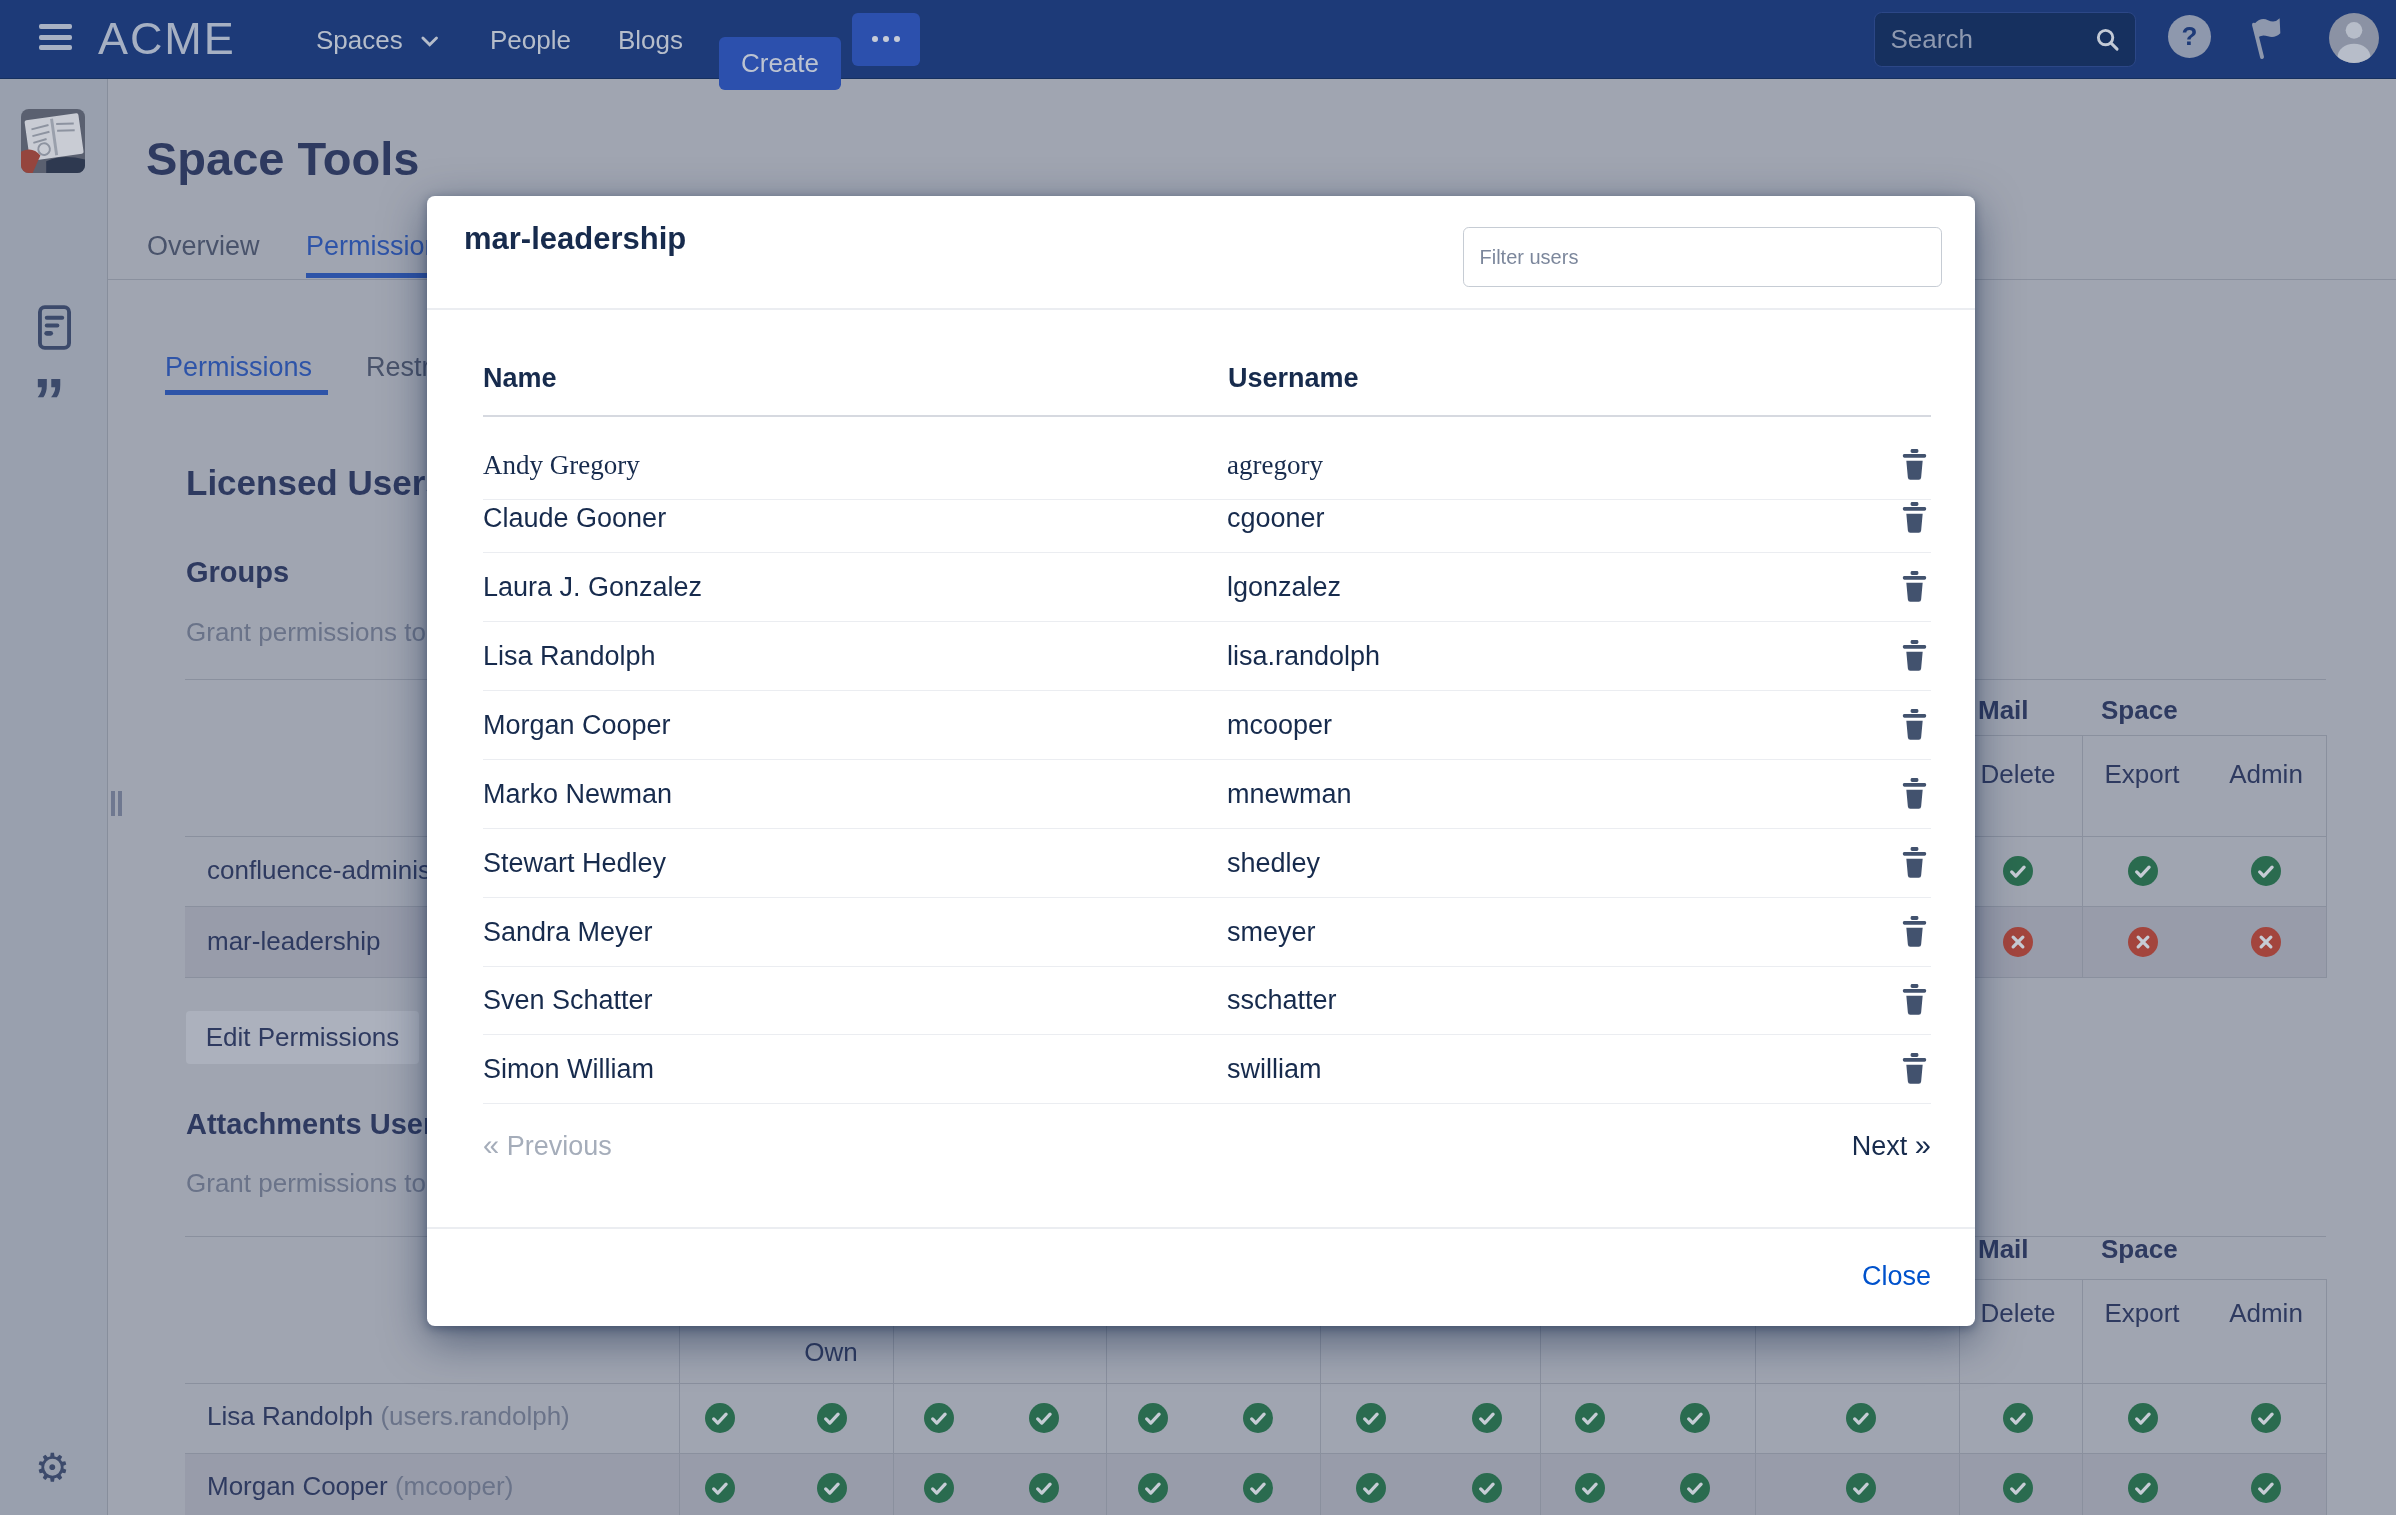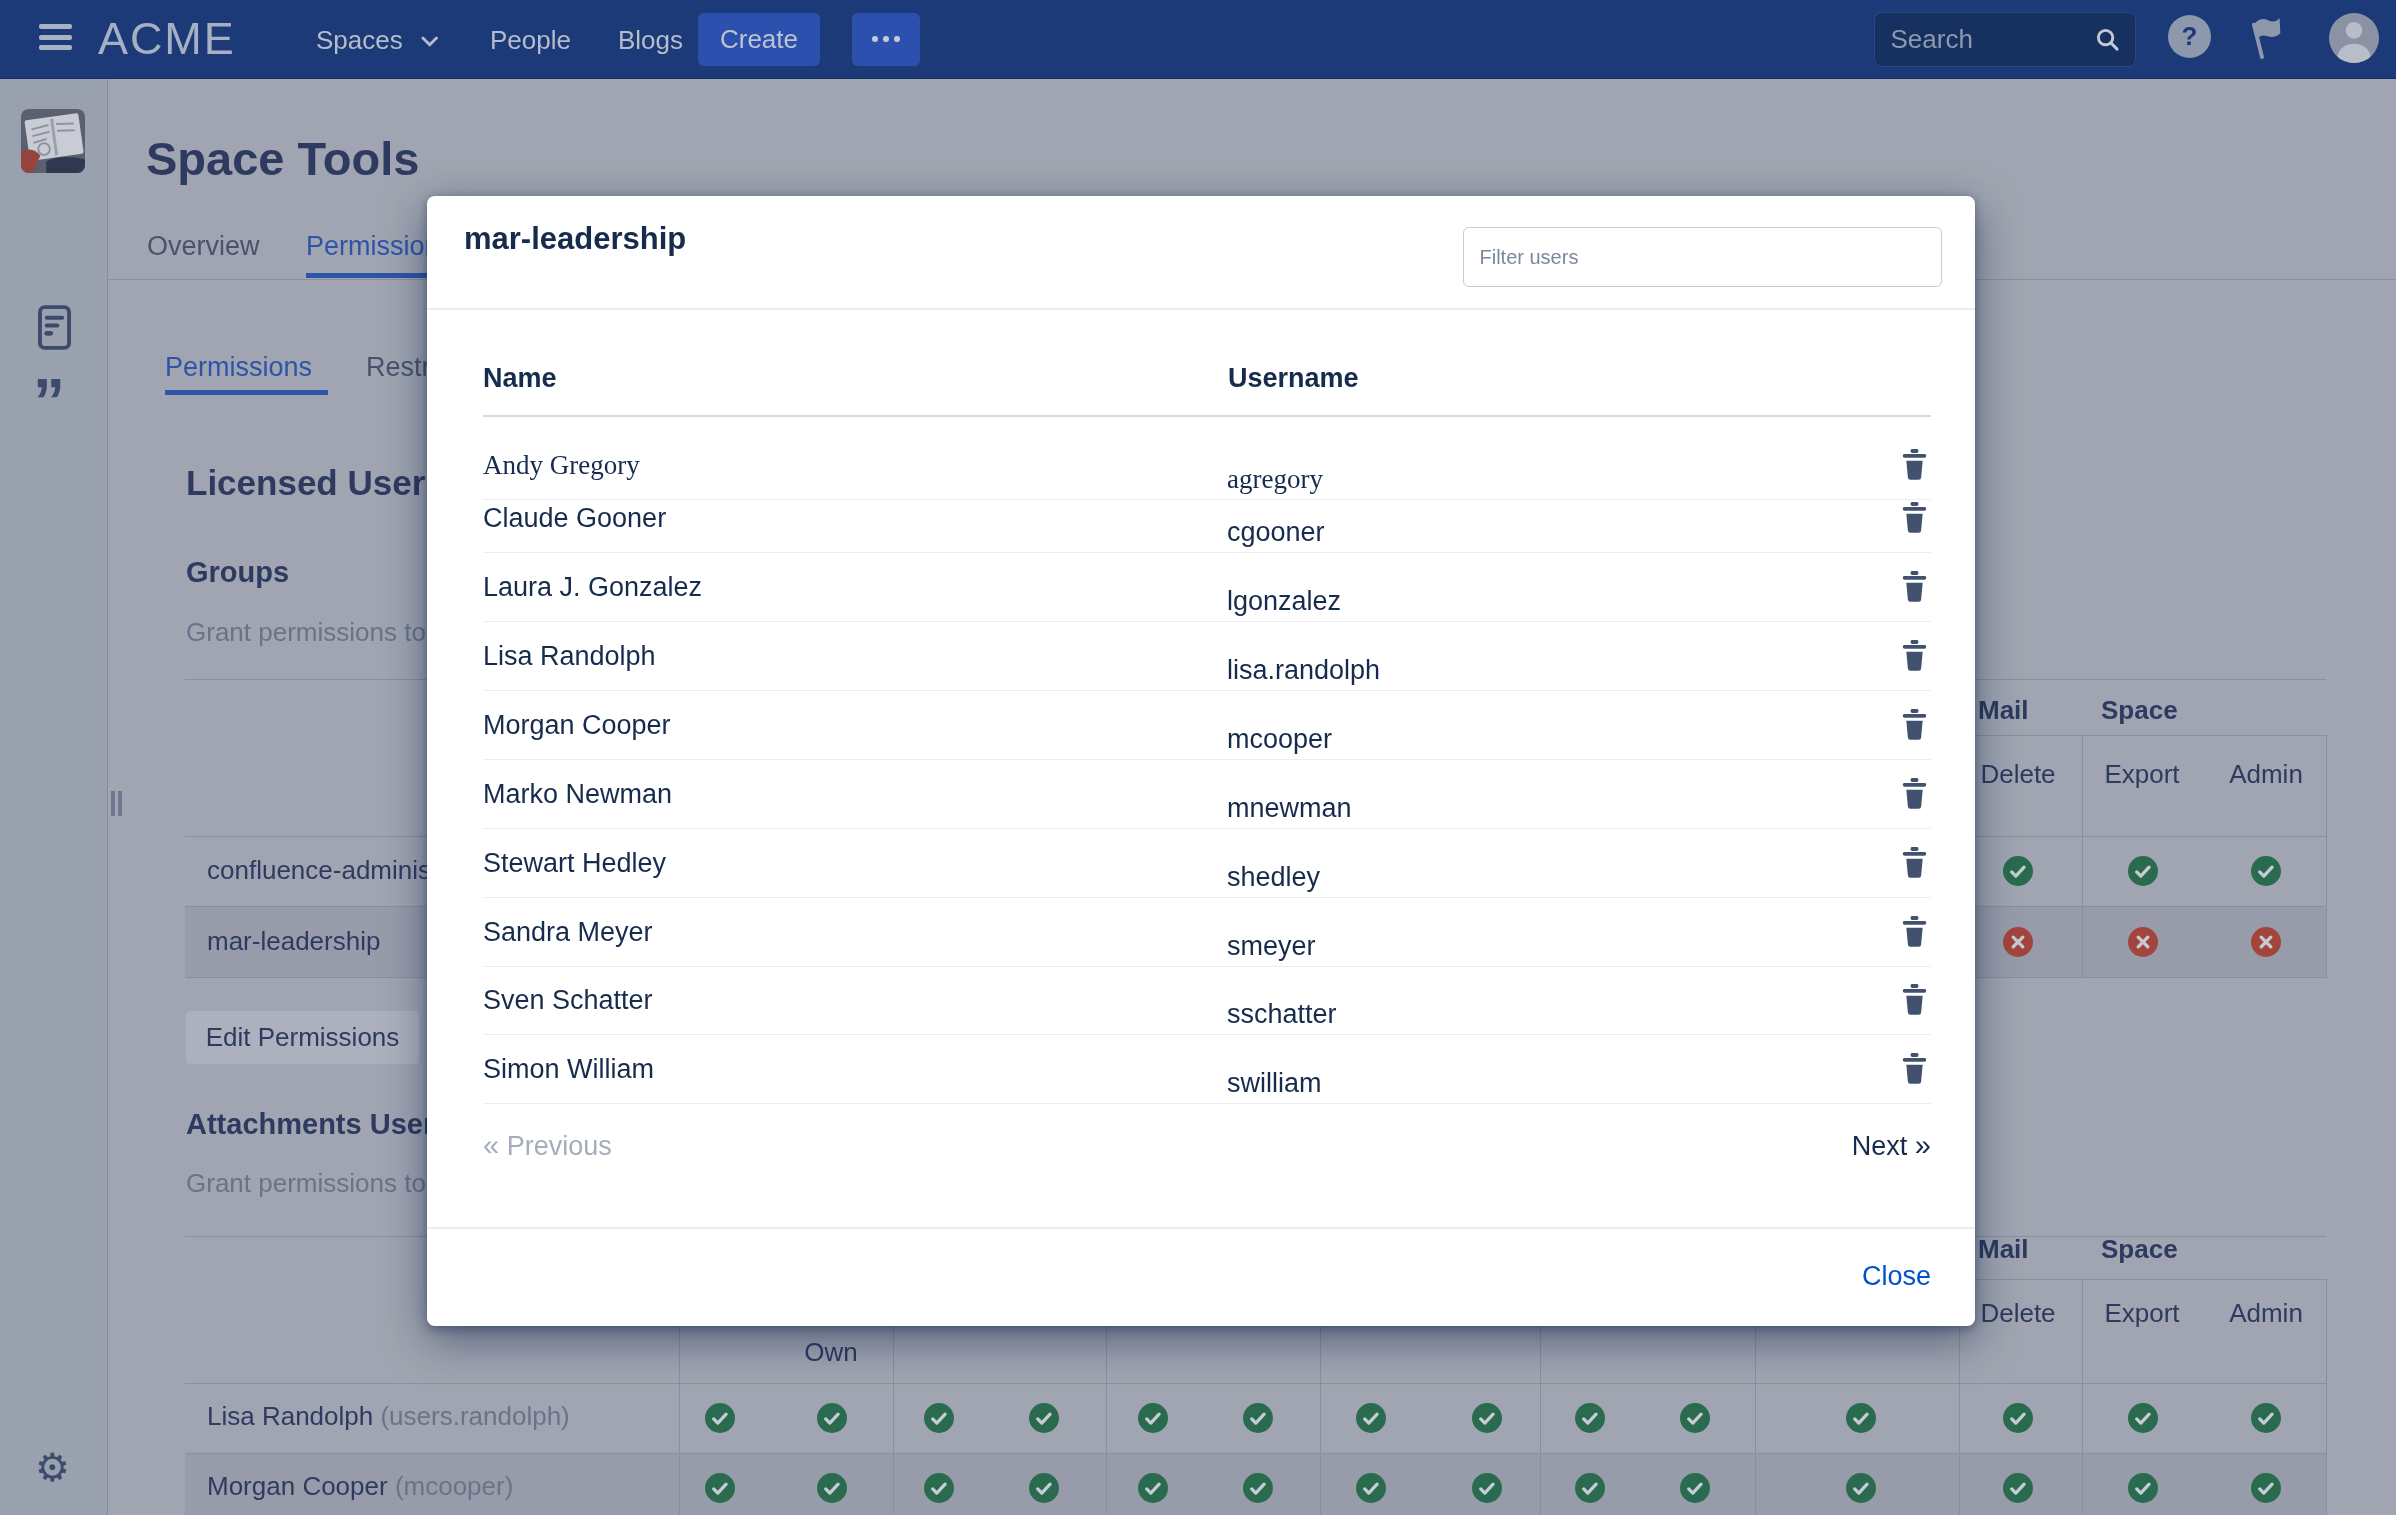--- a/index.html
+++ b/index.html
@@ -65,21 +65,21 @@
   #overlay-modal{position:absolute;left:427px;top:196px;width:1548px;height:1130px;background:#ffffff;border-radius:7.8px;z-index:10;
      box-shadow:0 13.6px 44px rgba(9,30,66,.5),0 2.9px 9.7px rgba(9,30,66,.35);}
   #modal-title{left:37px;top:25px;font-size:31px;font-weight:700;color:var(--navy);}
   #filter-input{left:1036px;top:31px;width:479px;height:60px;border:1.9px solid #c6ccd4;border-radius:5.8px;font-size:20px;color:var(--navy);padding:0 15.5px;outline:none;font-family:inherit;}
   #filter-input::placeholder{color:#7c879c;}
   .m-div{position:absolute;left:0;width:1548px;height:1.9px;background:var(--mline);}
   .m-colhead{position:absolute;top:167px;font-size:27px;font-weight:700;color:var(--navy);}
   .m-underline{position:absolute;left:56px;top:219px;width:1448px;height:1.9px;background:var(--mline2);}
   .mrow{position:absolute;left:56px;width:1448px;border-bottom:1px solid var(--mline);}
   .mrow .nm,.mrow .un{position:absolute;font-size:27px;color:var(--navy);top:19.4px;}
-  .mrow .un{left:744px;margin-top:14px;}
+  .mrow .un{left:744px;}
   .trash{position:absolute;left:1417px;top:17.5px;width:29px;height:33px;background:none;border:none;cursor:pointer;}
   .pag{position:absolute;top:933px;font-size:27px;color:var(--navy);}
   .pag .chev{font-size:29px;}
   #pag-prev{left:56px;color:#a5adba;}
   #pag-info{left:56px;width:1448px;text-align:center;font-weight:500;}
   #pag-next{left:56px;width:1448px;text-align:right;}
   #modal-close{position:absolute;right:44px;top:1065px;font-size:27px;color:var(--accent);cursor:pointer;}
 </style>
 </head>
 <body>
@@ -92,21 +92,21 @@
     </div>
   <div class="abs" id="brand">ACME</div>
   <div class="abs navlink" style="left:316px;">
     <span>Spaces</span>
     <svg width="19.4" height="13.6" viewBox="0 0 20 14" style="margin-left:9.7px;">
         <path d="M3 3l7 7 7-7" stroke="#b5bcca" stroke-width="3" fill="none" stroke-linecap="round"></path>
       </svg>
   </div>
   <div class="abs navlink" style="left:490px;">People</div>
   <div class="abs navlink" style="left:618px;">Blogs</div>
-  <div class="abs navbtn" style="left:698px;width:122px;">Create</div>
+  <div class="abs navbtn" style="left:719px;width:122px;margin-top:24px;">Create</div>
   <div class="abs navbtn" style="left:852px;width:68px;">
     <span style="display:flex;gap:4.9px;">
       <i style="width:5.8px;height:5.8px;border-radius:50%;background:#c6cbd7;"></i>
         <i style="width:5.8px;height:5.8px;border-radius:50%;background:#c6cbd7;"></i>
         <i style="width:5.8px;height:5.8px;border-radius:50%;background:#c6cbd7;"></i>
     </span>
   </div>
   <div class="abs" id="searchbox">
     <input placeholder="Search" style="">
     <svg width="25" height="25" viewBox="0 0 26 26" style="margin-right:15.5px;">

